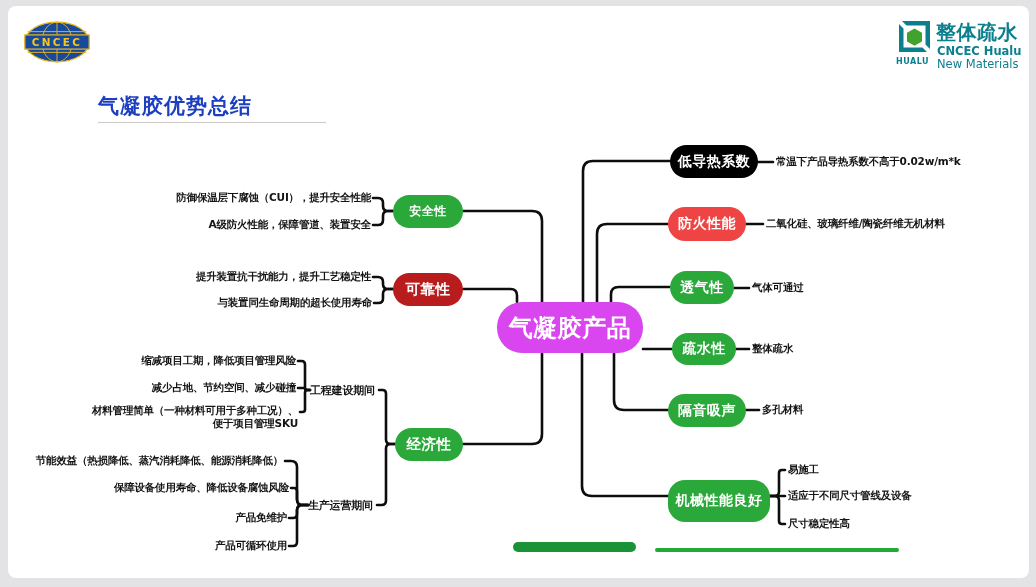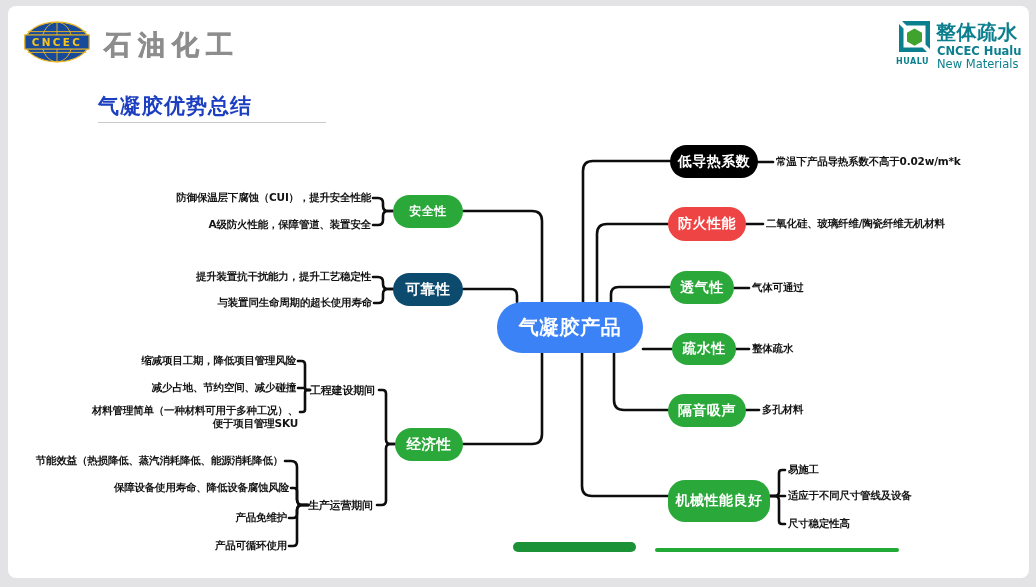--- a/index.html
+++ b/index.html
@@ -37,21 +37,20 @@
   <svg class="abs" style="left:22px;top:21px" width="70" height="42" viewBox="0 0 74 44">
     <ellipse cx="37" cy="22" rx="34" ry="21" fill="#184a9b"></ellipse>
     <ellipse cx="37" cy="22" rx="34" ry="21" fill="none" stroke="#e8b422" stroke-width="1.2"></ellipse>
     <ellipse cx="37" cy="22" rx="16" ry="21" fill="none" stroke="#e8b422" stroke-width="1"></ellipse>
     <line x1="37" y1="1" x2="37" y2="43" stroke="#e8b422" stroke-width="1"></line>
     <line x1="6" y1="11" x2="68" y2="11" stroke="#e8b422" stroke-width="1"></line>
     <line x1="6" y1="33" x2="68" y2="33" stroke="#e8b422" stroke-width="1"></line>
     <rect x="3" y="14.5" width="68" height="15" fill="#184a9b" stroke="#e8b422" stroke-width="1.3"></rect>
     <text x="37" y="26.5" text-anchor="middle" font-size="11" font-weight="bold" fill="#f7c51e" letter-spacing="2.5" font-family="DejaVu Sans, sans-serif">CNCEC</text>
   </svg>
-  <div class="brand-text">石油化工</div>
 
   <svg class="abs" style="left:897px;top:19px" width="36" height="36" viewBox="0 0 36 36">
     <path d="M5 2 H33 V30 L28.5 25.5 V6.5 H9.5 Z" fill="#0b7f8e"></path>
     <path d="M2 5 V33 H30 L25.5 28.5 H6.5 V9.5 Z" fill="#0b7f8e"></path>
     <path d="M17.5 9.5 L25 13.8 V22.4 L17.5 26.7 L10 22.4 V13.8 Z" fill="#3fa32e"></path>
   </svg>
   <div class="hualu-mark-label">HUALU</div>
   <div class="hualu-cn">整体疏水</div>
   <div class="hualu-en">CNCEC Hualu</div>
   <div class="hualu-sub">New Materials</div>
@@ -86,25 +85,25 @@
       <path d="M298 361 L301.5 361 Q305 361 305 364.5 L305 387.5 Q305 390 307.5 390 L310 390" fill="none" stroke="#0d0d0d" stroke-width="2.6" stroke-linecap="round"></path>
       <path d="M298 388 L304 388 Q305 388 305 389 L305 389 Q305 390 306 390 L310 390" fill="none" stroke="#0d0d0d" stroke-width="2.6" stroke-linecap="round"></path>
       <path d="M300 412 L302.5 412 Q305 412 305 409.5 L305 392.5 Q305 390 307.5 390 L310 390" fill="none" stroke="#0d0d0d" stroke-width="2.6" stroke-linecap="round"></path>
       <path d="M285 461 L291 461 Q297 461 297 467 L297 499.5 Q297 505 302.5 505 L308 505" fill="none" stroke="#0d0d0d" stroke-width="2.6" stroke-linecap="round"></path>
       <path d="M291 488 L294 488 Q297 488 297 491 L297 499.5 Q297 505 302.5 505 L308 505" fill="none" stroke="#0d0d0d" stroke-width="2.6" stroke-linecap="round"></path>
       <path d="M289 518 L293 518 Q297 518 297 514 L297 510.5 Q297 505 302.5 505 L308 505" fill="none" stroke="#0d0d0d" stroke-width="2.6" stroke-linecap="round"></path>
       <path d="M289 546 L293 546 Q297 546 297 542 L297 510.5 Q297 505 302.5 505 L308 505" fill="none" stroke="#0d0d0d" stroke-width="2.6" stroke-linecap="round"></path>
     </svg>
 
   <div id="nodes">
-      <div class="rootnode" style="left: 497px; top: 302px; width: 146px; height: 51px; background: #3b82f6; font-size: 20px;">气凝胶产品</div>
+      <div class="rootnode" style="left: 497px; top: 302px; width: 146px; height: 51px; background: #d946ef; font-size: 24px;">气凝胶产品</div>
       <div class="pill" style="left: 393px; top: 195px; width: 70px; height: 33px; background: rgb(42, 168, 58); font-size: 12px;">安全性</div>
       <div class="leaf r" style="top: 191px; right: 665px; width: 340px;">防御保温层下腐蚀（CUI），提升安全性能</div>
       <div class="leaf r" style="top: 218px; right: 665px; width: 340px;">A级防火性能，保障管道、装置安全</div>
-      <div class="pill" style="left: 393px; top: 273px; width: 70px; height: 33px; background: #0c4a6e; font-size: 14.5px; text-align: right;">可靠性</div>
+      <div class="pill" style="left: 393px; top: 273px; width: 70px; height: 33px; background: #b91c1c; font-size: 14.5px; text-align: right;">可靠性</div>
       <div class="leaf r" style="top: 270px; right: 665px; width: 340px;">提升装置抗干扰能力，提升工艺稳定性</div>
       <div class="leaf r" style="top: 296px; right: 664px; width: 340px;">与装置同生命周期的超长使用寿命</div>
       <div class="pill" style="left: 395px; top: 428px; width: 68px; height: 33px; background: rgb(42, 168, 58); font-size: 14.5px;">经济性</div>
       <div class="grouplabel" style="left: 310px; top: 383px;">工程建设期间</div>
       <div class="leaf r" style="top: 354px; right: 740px; width: 340px;">缩减项目工期，降低项目管理风险</div>
       <div class="leaf r" style="top: 381px; right: 740px; width: 340px;">减少占地、节约空间、减少碰撞</div>
       <div class="leaf r" style="top: 404px; right: 738px; width: 340px;">材料管理简单（一种材料可用于多种工况）、
 便于项目管理SKU</div>
       <div class="grouplabel" style="left: 308px; top: 498px;">生产运营期间</div>
       <div class="leaf r" style="top: 454px; right: 753px; width: 340px;">节能效益（热损降低、蒸汽消耗降低、能源消耗降低）</div>

